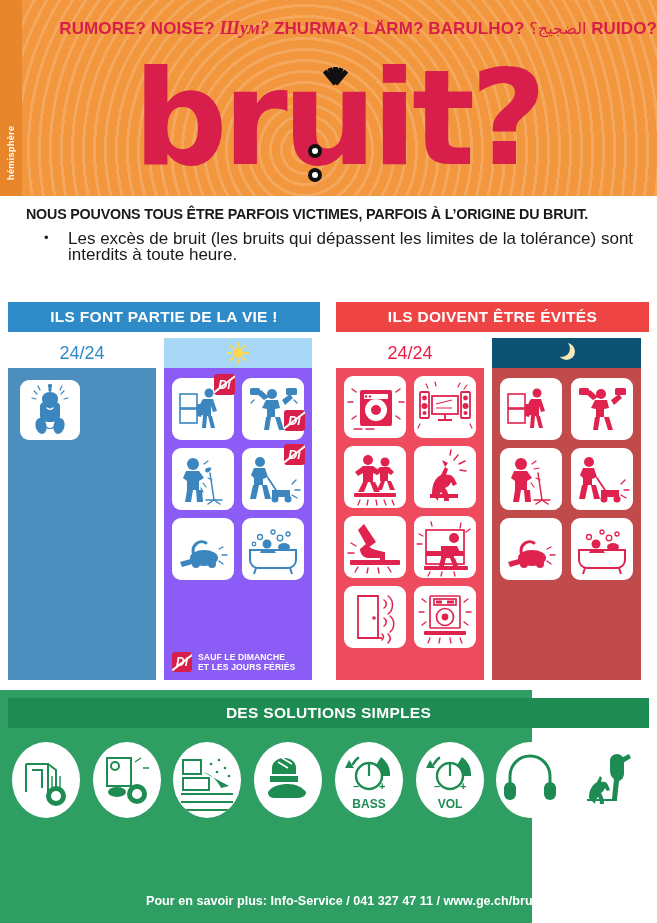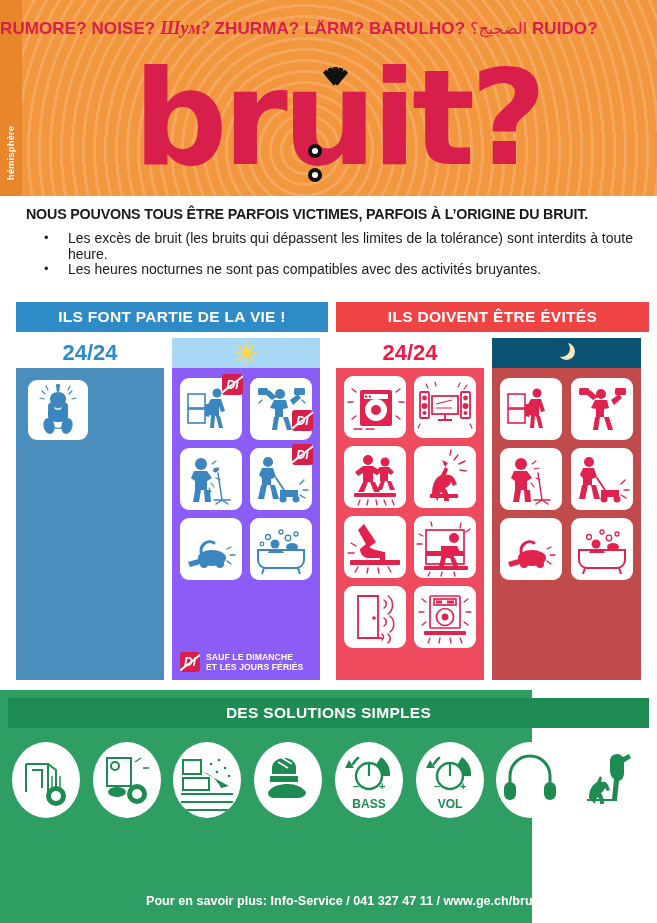--- a/index.html
+++ b/index.html
@@ -11,21 +11,21 @@
         background:
           repeating-radial-gradient(circle at 305px 150px,
             rgba(255,255,255,.16) 0 3px, rgba(255,255,255,0) 3px 11px),
           #F2973D;}
   .hero-edge{position:absolute;left:0;top:0;width:22px;height:196px;background:#E8862B;}
   .hemi{position:absolute;left:0px;top:108px;width:22px;height:90px;
         color:#fff;font-size:9px;font-weight:bold;letter-spacing:.4px;
         writing-mode:vertical-rl;transform:rotate(180deg);
         display:flex;align-items:center;justify-content:center;}
 
-  .langs{position:absolute;left:0;top:18px;width:657px;text-align:left;
+  .langs{position:absolute;left:0;top:18px;width:657px;text-align:right;
          color:#D81E4A;font-size:17px;font-weight:bold;letter-spacing:.1px;
          white-space:nowrap;}
   .langs .it{font-family:"Liberation Serif",serif;font-style:italic;font-weight:bold;font-size:18px;}
   .langs .ar{font-family:"DejaVu Sans",sans-serif;font-size:16px;font-weight:normal;}
 
   .bruit-wrap{position:absolute;left:9px;top:48px;width:657px;height:148px;}
   .bruit{position:absolute;left:0;top:0;width:657px;text-align:center;
          color:#D81E4A;font-size:132px;font-weight:bold;line-height:140px;
          letter-spacing:-5px;font-family:"DejaVu Sans",sans-serif;}
   .rays{position:absolute;left:296px;top:10px;width:62px;height:26px;}
@@ -35,40 +35,40 @@
   .eyes i{position:absolute;left:0;width:14px;height:14px;border-radius:50%;
           background:#fff;box-sizing:border-box;border:4px solid #111;}
 
   
   .intro{position:absolute;left:0;top:196px;width:657px;height:106px;background:#fff;}
   .intro h1{margin:0;padding:10px 14px 0 26px;font-size:14.3px;font-weight:bold;
             color:#1a1a1a;letter-spacing:-.2px;white-space:nowrap;}
   .intro h2{margin:0;padding:7px 0 0 0;text-align:center;font-size:11.6px;
             font-weight:bold;color:#1a1a1a;}
   .bullets{margin:0;padding:9px 0 0 40px;list-style:none;}
-  .bullets li{position:relative;font-size:14px;color:#1a1a1a;line-height:15.5px;padding-left:28px;}
+  .bullets li{position:relative;font-size:17px;color:#1a1a1a;line-height:15.5px;padding-left:28px;}
   .bullets li:before{content:"\2022";position:absolute;left:4px;top:-1px;font-size:13px;}
 
   
   .band{position:absolute;left:0;top:302px;width:657px;height:382px;background:#fff;}
 
   .grp{position:absolute;top:0;}
-  .grp.life{left:16px;width:312px;}
+  .grp.life{left:8px;width:312px;}
   .grp.avoid{left:336px;width:313px;}
 
   .grp-title{height:30px;line-height:30px;text-align:center;color:#fff;
              font-size:15.5px;font-weight:bold;letter-spacing:.3px;}
   .life .grp-title{background:#2E8BC8;}
   .avoid .grp-title{background:#ef4444;}
 
   .cols{position:absolute;top:36px;left:0;display:flex;gap:8px;}
 
   .col{position:relative;}
   .col-head{height:30px;display:flex;align-items:center;justify-content:center;
-            font-size:22px;font-weight:bold;}
+            font-size:18px;font-weight:normal;}
   .col-body{position:relative;}
 
   .c-24life .col-head{background:#fff;color:#2E8BC8;}
   .c-24life .col-body{background:#4C8FBF;}
   .c-day  .col-head{background:#A8D8F5;}
   .c-day  .col-body{background:#8b5cf6;}
   .c-24av .col-head{background:#fff;color:#EC1C45;}
   .c-24av .col-body{background:#EE4B5E;}
   .c-night .col-head{background:#0B5273;}
   .c-night .col-body{background:#C14B4B;}
@@ -141,21 +141,20 @@
         <i style="top:0"></i>
           <i style="top:24px"></i>
       </div>
     </div>
   </div>
 
   <div class="intro">
     <h1>NOUS POUVONS TOUS ÊTRE PARFOIS VICTIMES, PARFOIS À L’ORIGINE DU BRUIT.</h1>
     <ul class="bullets">
       <li>Les excès de bruit (les bruits qui dépassent les limites de la tolérance) sont interdits à toute heure.</li>
-      <li>Les heures nocturnes ne sont pas compatibles avec des activités bruyantes.</li>
     </ul>
   </div>
 
   <div class="band">
 
     <div class="grp life">
       <div class="grp-title">ILS FONT PARTIE DE LA VIE !</div>
       <div class="cols">
 
         <div class="col c-24life">

